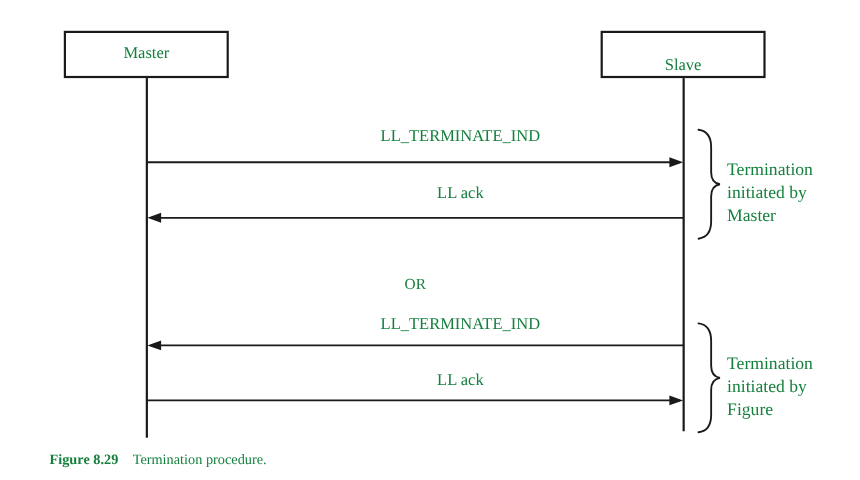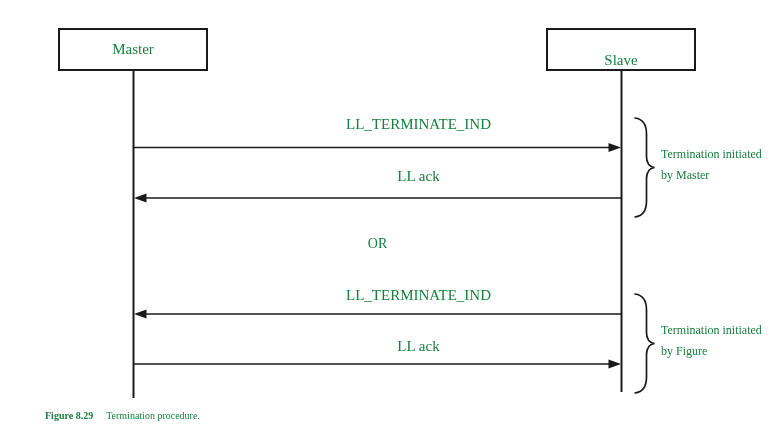--- a/index.html
+++ b/index.html
@@ -49,38 +49,38 @@
     margin-left: 48px;
   }
   .msg-label.m1 { top: 115px; }
   .msg-label.m2 { top: 167px; }
   .msg-label.m3 { top: 286px; }
   .msg-label.m4 { top: 337px; }
   .or-label {
     position: absolute;
     left: 133px;
     width: 489px;
-    top: 236px;
+    top: 252px;
     text-align: center;
     font-size: 14px;
   }
   .annotation {
     position: absolute;
     left: 661px;
     width: 112px;
-    font-size: 12px;
+    font-size: 16px;
     line-height: 21px;
   }
   .annotation.upper { top: 144px; }
   .annotation.lower { top: 320px; }
   .caption {
     position: absolute;
     left: 45px;
     top: 410px;
-    font-size: 10px;
+    font-size: 13px;
   }
   .caption .fig-num { font-weight: bold; }
   .caption .fig-text { margin-left: 13px; }
 </style>
 </head>
 <body>
 
 <div class="canvas">
 
   <svg class="lines-layer" width="782" height="436" viewBox="0 0 782 436" fill="none" stroke="#1a1a1a" xmlns="http://www.w3.org/2000/svg">

